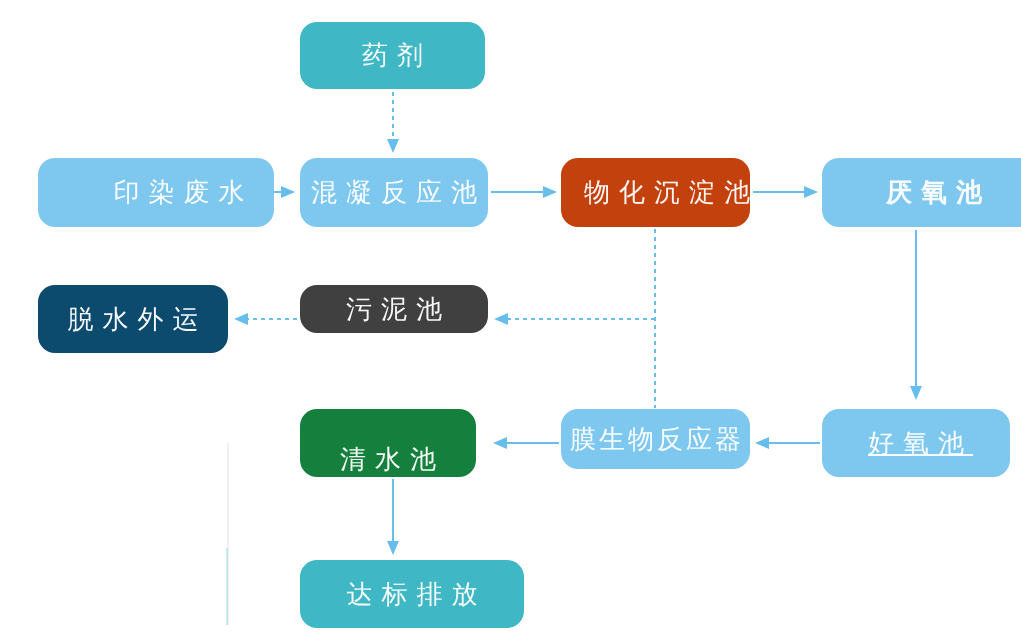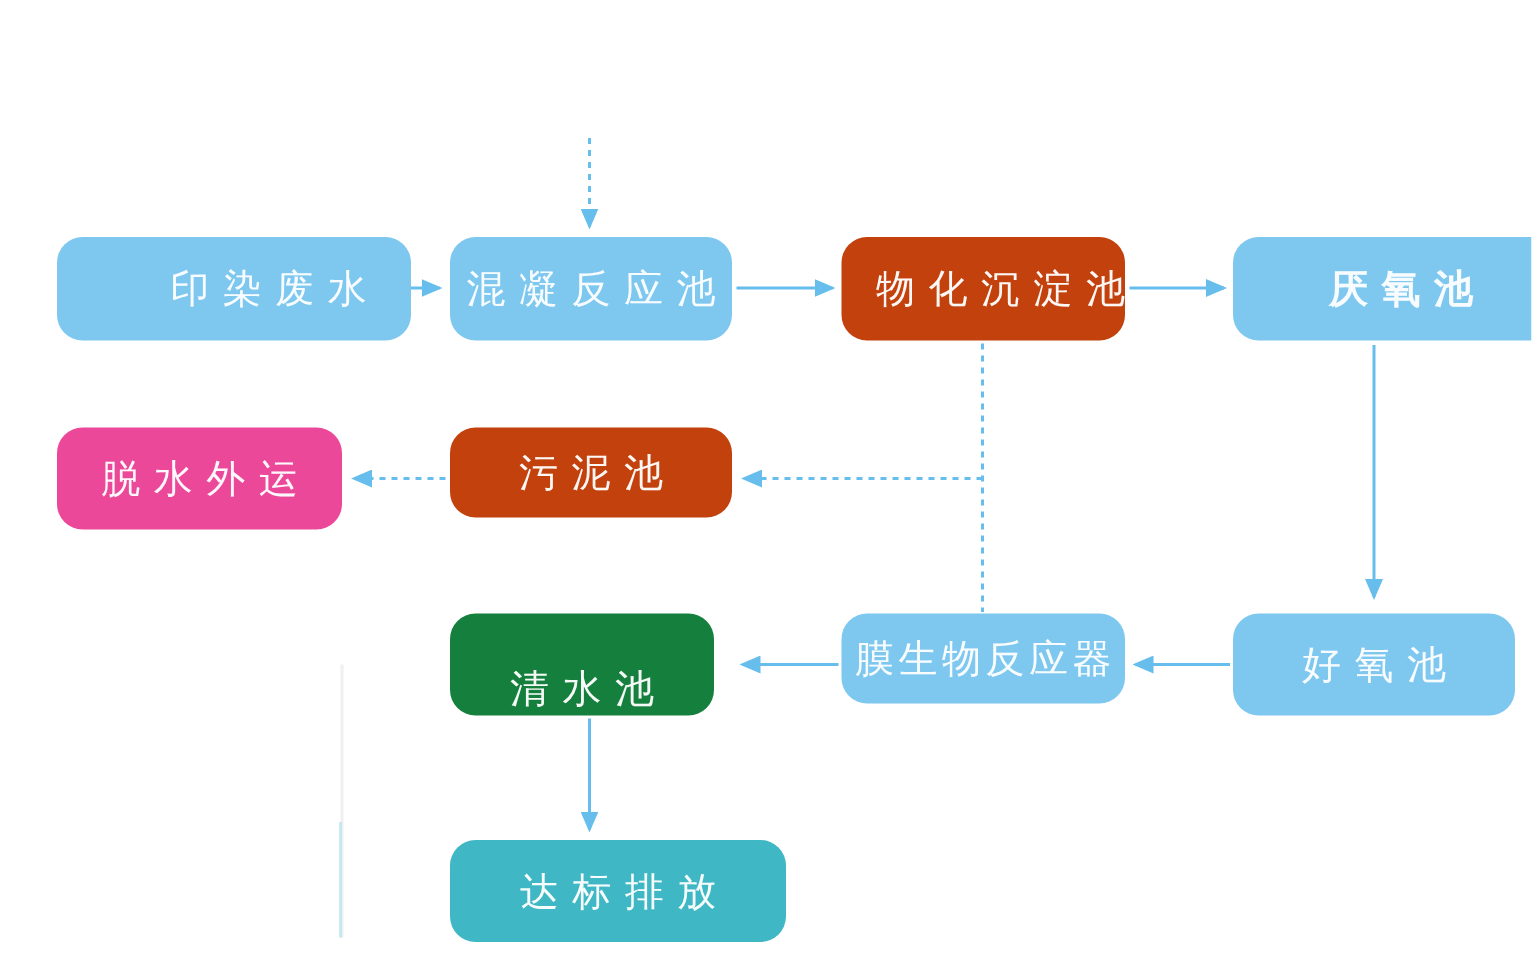--- a/index.html
+++ b/index.html
@@ -86,55 +86,58 @@
     <line class="edge" data-name="edge-sedimentation-to-anaerobic-arrow" x1="753" y1="192" x2="816" y2="192" marker-end="url(#ah)" style="stroke: rgb(103, 190, 236);"></line>
     <line class="edge" data-name="edge-anaerobic-to-aerobic-arrow" x1="916" y1="230" x2="916" y2="398" marker-end="url(#ah)" style="stroke: rgb(103, 190, 236);"></line>
     <line class="edge" data-name="edge-aerobic-to-mbr-arrow" x1="820" y1="443" x2="757" y2="443" marker-end="url(#ah)" style="stroke: rgb(103, 190, 236);"></line>
     <line class="edge" data-name="edge-mbr-to-clearwater-arrow" x1="559" y1="443" x2="495" y2="443" marker-end="url(#ah)" style="stroke: rgb(103, 190, 236);"></line>
     <line class="edge" data-name="edge-clearwater-to-discharge-arrow" x1="393" y1="479" x2="393" y2="553" marker-end="url(#ah)" style="stroke: rgb(103, 190, 236);"></line>
     <line class="edge dashed" data-name="edge-sedimentation-to-mbr-dashed-line" x1="655" y1="229" x2="655" y2="408" style="stroke: rgb(103, 190, 236);"></line>
     <line class="edge dashed" data-name="edge-sedimentation-to-sludge-arrow" x1="655" y1="319" x2="496" y2="319" marker-end="url(#ah)" style="stroke: rgb(103, 190, 236);"></line>
     <line class="edge dashed" data-name="edge-sludge-to-dewatering-arrow" x1="297" y1="319" x2="236" y2="319" marker-end="url(#ah)" style="stroke: rgb(103, 190, 236);"></line>
   </svg>
 
+  <div class="node" data-name="node-chemical-agent" style="left: 300px; top: 22px; width: 185px; height: 67px; background: rgb(63, 183, 196);">
+    <span class="label" data-name="node-chemical-agent-label" style="color: rgb(255, 255, 255);">药剂</span>
+  </div>
 
   <div class="node" data-name="node-dyeing-wastewater" style="left: 38px; top: 158px; width: 190px; height: 69px; background: rgb(126, 200, 240); padding-left: 46px;">
     <span class="label" data-name="node-dyeing-wastewater-label" style="color: rgb(255, 255, 255);">印染废水</span>
   </div>
 
   <div class="node" data-name="node-coagulation-reaction-tank" style="left: 300px; top: 158px; width: 188px; height: 69px; background: rgb(126, 200, 240);">
     <span class="label" data-name="node-coagulation-reaction-tank-label" style="color: rgb(255, 255, 255);">混凝反应池</span>
   </div>
 
   <div class="node" data-name="node-physicochemical-sedimentation-tank" style="left: 561px; top: 158px; width: 189px; height: 69px; background: #c2410c; justify-content: flex-end;">
     <span class="label" data-name="node-physicochemical-sedimentation-tank-label" style="color: rgb(255, 255, 255);">物化沉淀池</span>
   </div>
 
   <div class="node" data-name="node-anaerobic-tank" style="left: 822px; top: 158px; width: 224px; height: 69px; background: rgb(126, 200, 240); font-weight: bold;">
     <span class="label" data-name="node-anaerobic-tank-label" style="color: rgb(255, 255, 255);">厌氧池</span>
   </div>
 
-  <div class="node" data-name="node-dewatering-transport" style="left: 38px; top: 285px; width: 190px; height: 68px; background: #ec4899;">
+  <div class="node" data-name="node-dewatering-transport" style="left: 38px; top: 285px; width: 190px; height: 68px; background: #0c4a6e;">
     <span class="label" data-name="node-dewatering-transport-label" style="color: rgb(255, 255, 255);">脱水外运</span>
   </div>
 
-  <div class="node" data-name="node-sludge-tank" style="left: 300px; top: 285px; width: 188px; height: 60px; background: #c2410c;">
+  <div class="node" data-name="node-sludge-tank" style="left: 300px; top: 285px; width: 188px; height: 48px; background: #404040;">
     <span class="label" data-name="node-sludge-tank-label" style="color: rgb(255, 255, 255);">污泥池</span>
   </div>
 
   <div class="node" data-name="node-clear-water-tank" style="left: 300px; top: 409px; width: 176px; height: 68px; background: #15803d; align-items: flex-end;">
     <span class="label" data-name="node-clear-water-tank-label" style="color: rgb(255, 255, 255);">清水池</span>
   </div>
 
   <div class="node" data-name="node-membrane-bioreactor" style="left: 561px; top: 409px; width: 189px; height: 60px; background: rgb(126, 200, 240);">
     <span class="label" data-name="node-membrane-bioreactor-label" style="color: rgb(255, 255, 255);">膜生物反应器</span>
   </div>
 
   <div class="node" data-name="node-aerobic-tank" style="left: 822px; top: 409px; width: 188px; height: 68px; background: rgb(126, 200, 240);">
-    <span class="label" data-name="node-aerobic-tank-label" style="color: rgb(255, 255, 255);">好氧池</span>
+    <span class="label" data-name="node-aerobic-tank-label" style="color: rgb(255, 255, 255); text-decoration: underline;">好氧池</span>
   </div>
 
   <div class="node" data-name="node-compliant-discharge" style="left: 300px; top: 560px; width: 224px; height: 68px; background: rgb(63, 183, 196);">
     <span class="label" data-name="node-compliant-discharge-label" style="color: rgb(255, 255, 255);">达标排放</span>
   </div>
 
   <div class="remnant-gray" data-name="faint-remnant-line-gray"></div>
   <div class="remnant-cyan" data-name="faint-remnant-line-cyan"></div>
 
 </div>

